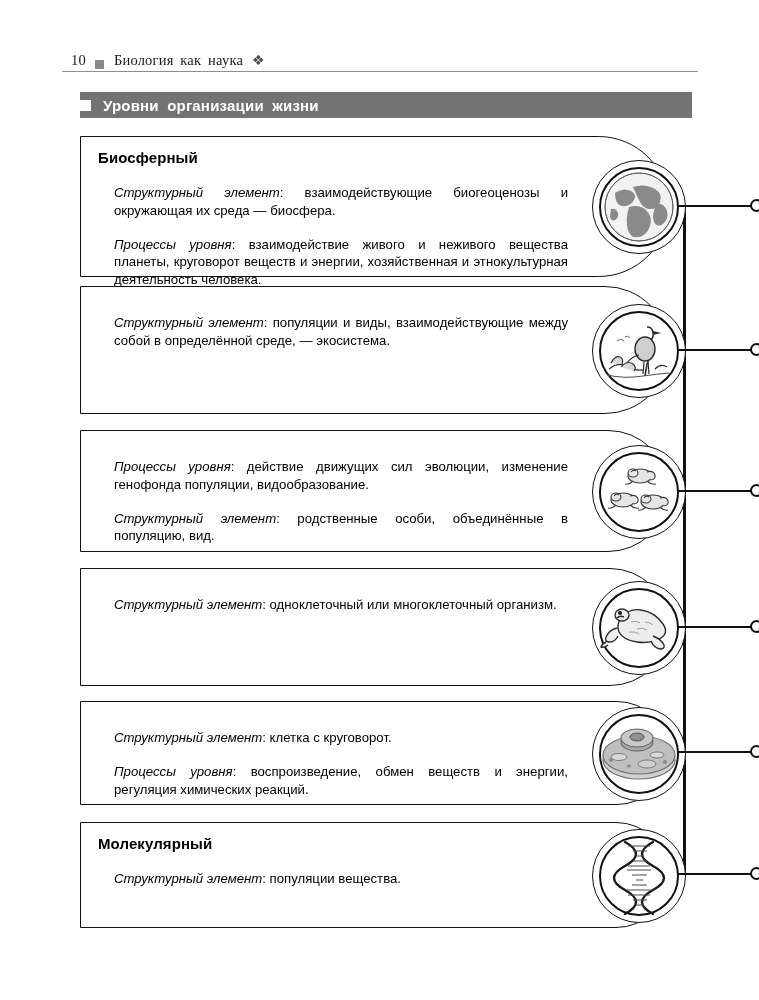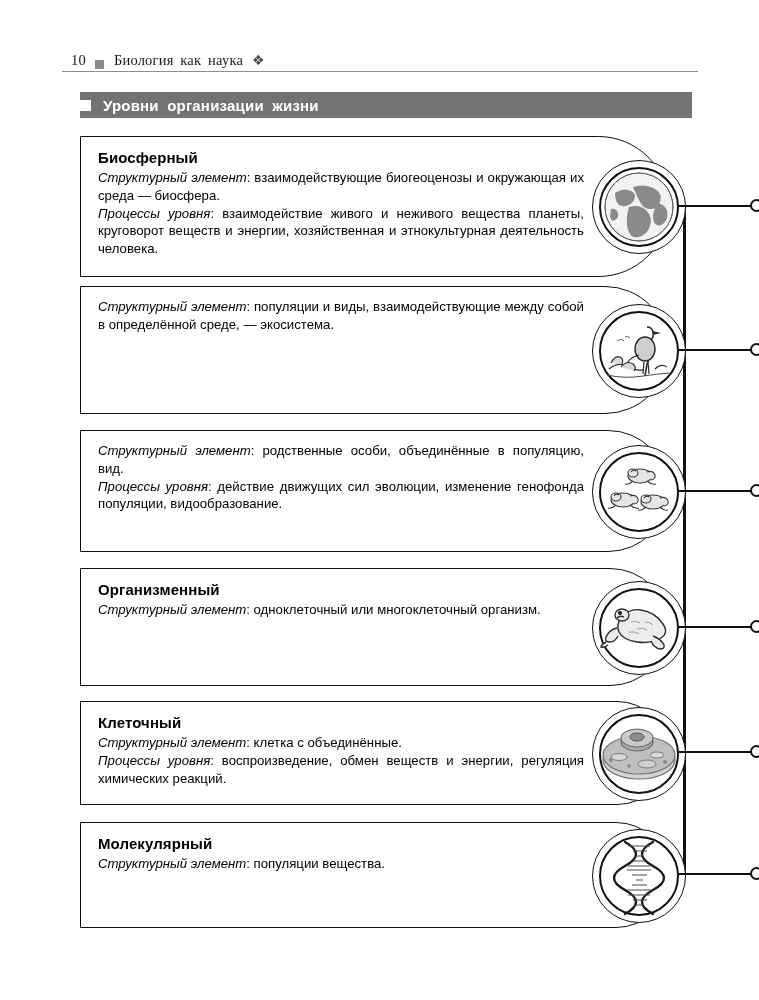--- a/index.html
+++ b/index.html
@@ -122,21 +122,21 @@
     color: #000000;
   }
   .level-title {
     font-weight: bold;
     font-size: 15px;
     margin-bottom: 1px;
     letter-spacing: 0.1px;
   }
   .level-para {
     text-align: justify;
-    margin: 0;
+    margin: 16px;
   }
   .lbl {
     font-style: italic;
   }
 
   
   .icon-circle {
     position: absolute;
     border: 1.8px solid #111111;
     border-radius: 50%;
@@ -233,22 +233,22 @@
         <path d="M12 68 q18 4 36 1 q14 -2 26 -3" fill="none" stroke="#4a4a4a" stroke-width="1"></path>
       </svg>
     </div>
     <div class="node-stub" style="left:597px; top:63px; width:76px;"></div>
     <div class="node-ring" style="left:670px; top:57px;"></div>
   </div>
 
   <div class="level-row" style="top:430px;">
     <div class="capsule" style="width:589px; height:122px;"></div>
     <div class="level-text">
+      <p class="level-para"><span class="lbl">Процессы уровня</span><span>: действие движущих сил эволюции, изменение генофонда популяции, видообразование.</span></p>
       <p class="level-para"><span class="lbl">Структурный элемент</span><span>: родственные особи, объединённые в популяцию, вид.</span></p>
-      <p class="level-para"><span class="lbl">Процессы уровня</span><span>: действие движущих сил эволюции, изменение генофонда популяции, видообразование.</span></p>
     </div>
     <div class="icon-circle" style="left:512px; top:15px; width:92px; height:92px;">
       <svg width="88" height="88" viewBox="0 0 88 88">
         <circle cx="44" cy="44" r="39" fill="#ffffff" stroke="#111" stroke-width="2"></circle>
         <g stroke="#3a3a3a" stroke-width="1.1" fill="#e6e6e6">
           <ellipse cx="45" cy="28" rx="12" ry="7"></ellipse>
           <ellipse cx="38" cy="25" rx="5" ry="4"></ellipse>
           <path d="M36 24 q2 -3 5 -1" fill="none"></path>
           <path d="M52 24 q6 -2 8 3 q1 4 -4 5" fill="#e6e6e6"></path>
           <path d="M38 33 q-4 4 -8 3" fill="none"></path>
@@ -272,21 +272,20 @@
         </g>
       </svg>
     </div>
     <div class="node-stub" style="left:597px; top:60px; width:76px;"></div>
     <div class="node-ring" style="left:670px; top:54px;"></div>
   </div>
 
   <div class="level-row" style="top:568px;">
     <div class="capsule" style="width:589px; height:118px;"></div>
     <div class="level-text">
-      <div class="level-title">Организменный</div>
       <p class="level-para"><span class="lbl">Структурный элемент</span><span>: одноклеточный или многоклеточный организм.</span></p>
     </div>
     <div class="icon-circle" style="left:512px; top:13px; width:92px; height:92px;">
       <svg width="88" height="88" viewBox="0 0 88 88">
         <circle cx="44" cy="44" r="39" fill="#ffffff" stroke="#111" stroke-width="2"></circle>
         <g stroke="#2d2d2d" stroke-width="1.4" fill="#ededed">
           <path d="M26 34 q8 -10 20 -8 q14 2 22 14 q6 9 -2 14 q-10 6 -24 4 q-14 -2 -18 -10 q-3 -7 2 -14z"></path>
           <ellipse cx="27" cy="31" rx="7" ry="6"></ellipse>
           <circle cx="25" cy="29" r="2" fill="#1c1c1c" stroke="none"></circle>
           <path d="M22 34 q3 -3 7 -1" fill="none"></path>
@@ -299,22 +298,21 @@
         </g>
       </svg>
     </div>
     <div class="node-stub" style="left:597px; top:58px; width:76px;"></div>
     <div class="node-ring" style="left:670px; top:52px;"></div>
   </div>
 
   <div class="level-row" style="top:701px;">
     <div class="capsule" style="width:589px; height:104px;"></div>
     <div class="level-text">
-      <div class="level-title">Клеточный</div>
-      <p class="level-para"><span class="lbl">Структурный элемент</span><span>: клетка с объединённые.</span></p>
+      <p class="level-para"><span class="lbl">Структурный элемент</span><span>: клетка с круговорот.</span></p>
       <p class="level-para"><span class="lbl">Процессы уровня</span><span>: воспроизведение, обмен веществ и энергии, регуляция химических реакций.</span></p>
     </div>
     <div class="icon-circle" style="left:512px; top:6px; width:92px; height:92px;">
       <svg width="88" height="88" viewBox="0 0 88 88">
         <circle cx="44" cy="44" r="39" fill="#ffffff" stroke="#111" stroke-width="2"></circle>
         <ellipse cx="44" cy="50" rx="36" ry="19" fill="#d2d2d2" stroke="#6f6f6f" stroke-width="1.2"></ellipse>
         <ellipse cx="44" cy="45" rx="36" ry="19" fill="#bfbfbf" stroke="#6f6f6f" stroke-width="1.2"></ellipse>
         <ellipse cx="42" cy="32" rx="16" ry="9" fill="#a8a8a8" stroke="#636363" stroke-width="1.1"></ellipse>
         <ellipse cx="42" cy="28" rx="16" ry="9" fill="#c9c9c9" stroke="#636363" stroke-width="1.1"></ellipse>
         <ellipse cx="42" cy="27" rx="7" ry="4" fill="#8f8f8f" stroke="#555" stroke-width="1"></ellipse>

